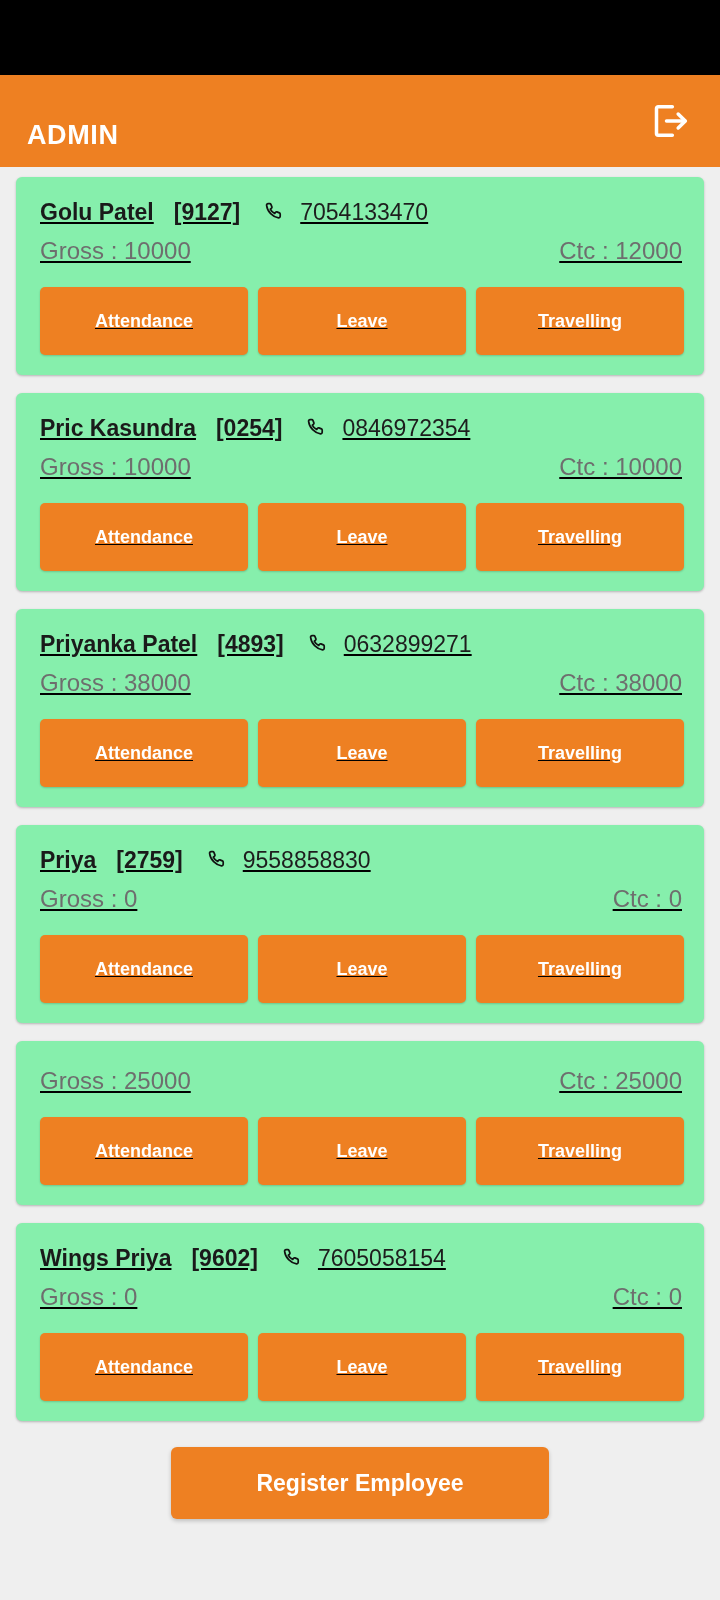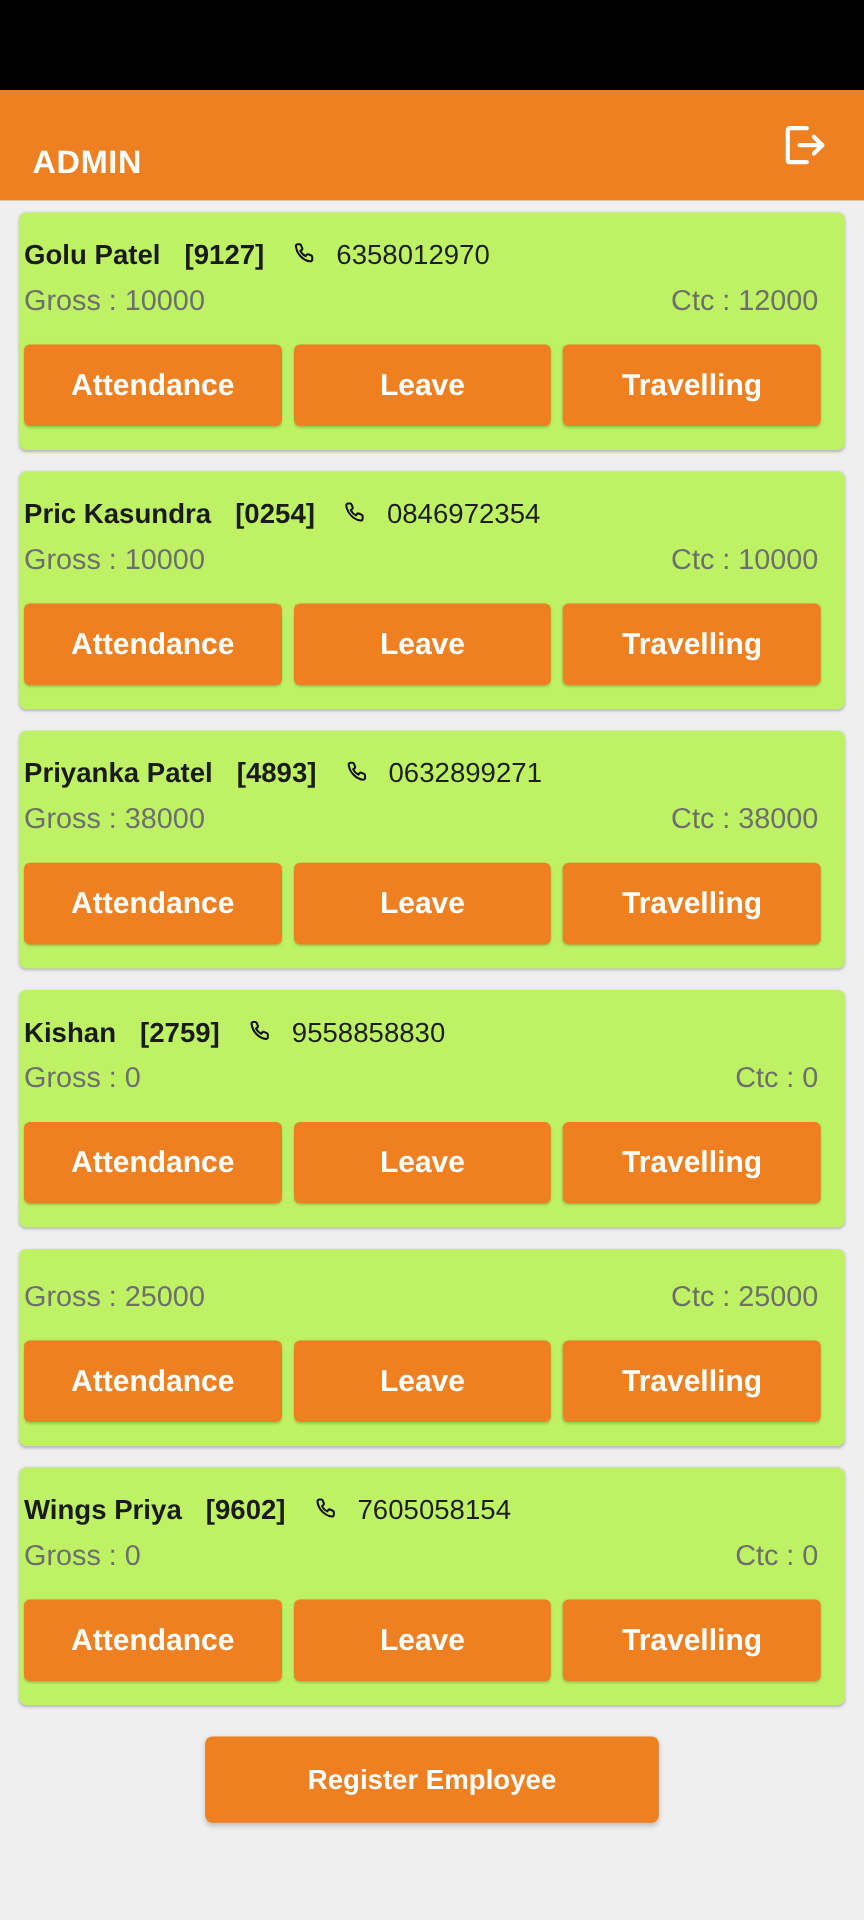--- a/index.html
+++ b/index.html
@@ -55,25 +55,26 @@
 
   
   .content {
     flex: 1 1 auto;
     padding: 10px 0 0 0;
     overflow: hidden;
   }
 
   
   .emp-card {
-    background: #bef264;
+    background: #86efac;
     margin: 0 16px 18px 16px;
     border-radius: 6px;
     box-shadow: 0 1px 3px rgba(0,0,0,0.16), 0 1px 2px rgba(0,0,0,0.10);
-    padding: 18px 20px 20px 4px;
+    padding: 18px 20px 20px 24px;
+    text-decoration: underline;
   }
 
   .emp-head {
     display: flex;
     align-items: center;
     height: 34px;
   }
   .emp-name {
     font-size: 23px;
     font-weight: bold;
@@ -122,21 +123,21 @@
     gap: 10px;
     margin-top: 22px;
   }
   .action-btn {
     flex: 1 1 0;
     height: 68px;
     background: #ee8022;
     border: none;
     border-radius: 5px;
     color: #ffffff;
-    font-size: 25px;
+    font-size: 18px;
     font-weight: bold;
     font-family: "Liberation Sans", sans-serif;
     cursor: pointer;
     box-shadow: 0 1px 2px rgba(0,0,0,0.18);
     display: flex;
     align-items: center;
     justify-content: center;
   }
 
   
@@ -181,21 +182,21 @@
     <div id="cards">
   <div class="emp-card">
     <div class="emp-head">
       <span class="emp-name">Golu Patel</span>
       <span class="emp-id">[9127]</span>
       <span class="phone-icon">
         <svg width="24" height="24" viewBox="0 0 24 24" fill="none" stroke="#111111" stroke-width="1.7" stroke-linecap="round" stroke-linejoin="round">
           <path d="M6.8 3.6c.5 0 .9.3 1.1.8l1 2.5c.2.5 0 1-.4 1.3l-1.2.9c.9 1.9 2.5 3.5 4.4 4.4l.9-1.2c.3-.4.8-.6 1.3-.4l2.5 1c.5.2.8.6.8 1.1v2.3c0 .9-.8 1.6-1.7 1.5C9.7 17.1 4.3 11.7 3.6 5.3c-.1-.9.6-1.7 1.5-1.7h1.7z"></path>
         </svg>
       </span>
-      <span class="emp-phone">6358012970</span>
+      <span class="emp-phone">7054133470</span>
     </div>
     <div class="emp-pay">
       <span class="pay-gross">Gross : 10000</span>
       <span class="pay-ctc">Ctc : 12000</span>
     </div>
     <div class="emp-actions">
       <button class="action-btn">Attendance</button>
       <button class="action-btn">Leave</button>
       <button class="action-btn">Travelling</button>
     </div>
@@ -240,21 +241,21 @@
     </div>
     <div class="emp-actions">
       <button class="action-btn">Attendance</button>
       <button class="action-btn">Leave</button>
       <button class="action-btn">Travelling</button>
     </div>
   </div>
 
   <div class="emp-card">
     <div class="emp-head">
-      <span class="emp-name">Kishan</span>
+      <span class="emp-name">Priya</span>
       <span class="emp-id">[2759]</span>
       <span class="phone-icon">
         <svg width="24" height="24" viewBox="0 0 24 24" fill="none" stroke="#111111" stroke-width="1.7" stroke-linecap="round" stroke-linejoin="round">
           <path d="M6.8 3.6c.5 0 .9.3 1.1.8l1 2.5c.2.5 0 1-.4 1.3l-1.2.9c.9 1.9 2.5 3.5 4.4 4.4l.9-1.2c.3-.4.8-.6 1.3-.4l2.5 1c.5.2.8.6.8 1.1v2.3c0 .9-.8 1.6-1.7 1.5C9.7 17.1 4.3 11.7 3.6 5.3c-.1-.9.6-1.7 1.5-1.7h1.7z"></path>
         </svg>
       </span>
       <span class="emp-phone">9558858830</span>
     </div>
     <div class="emp-pay">
       <span class="pay-gross">Gross : 0</span>

